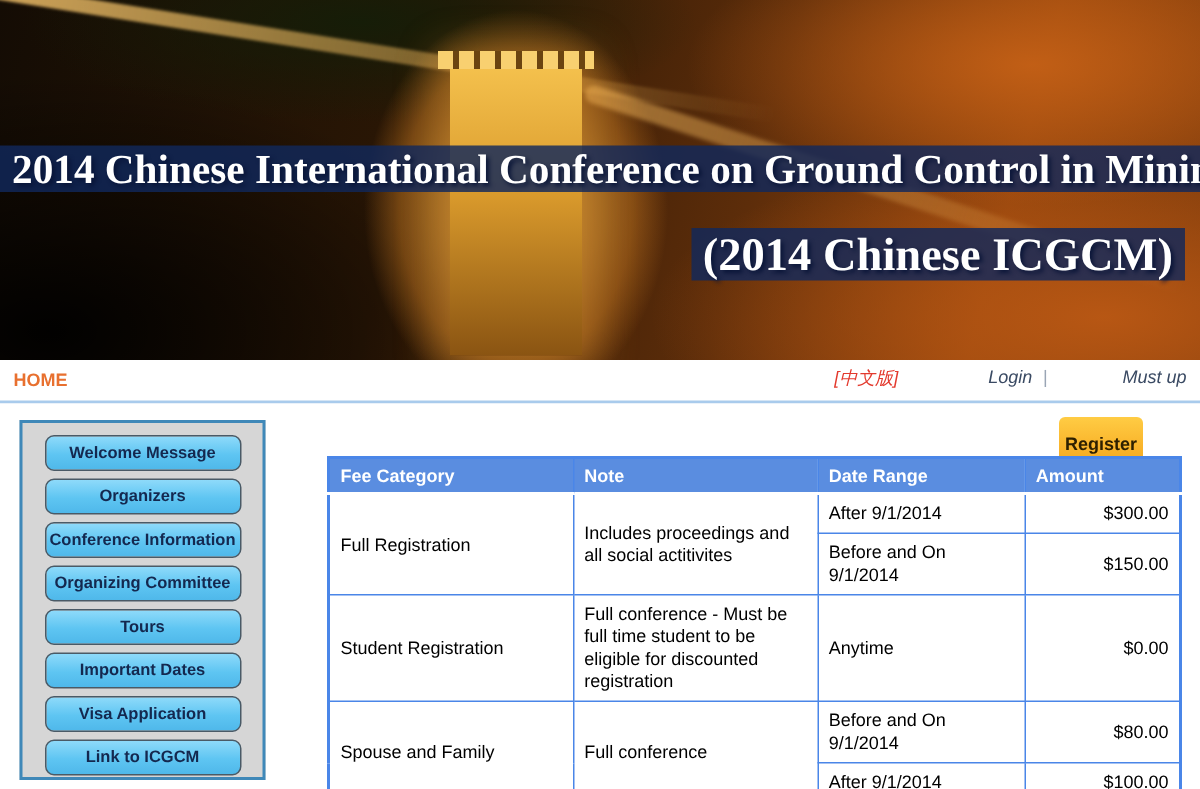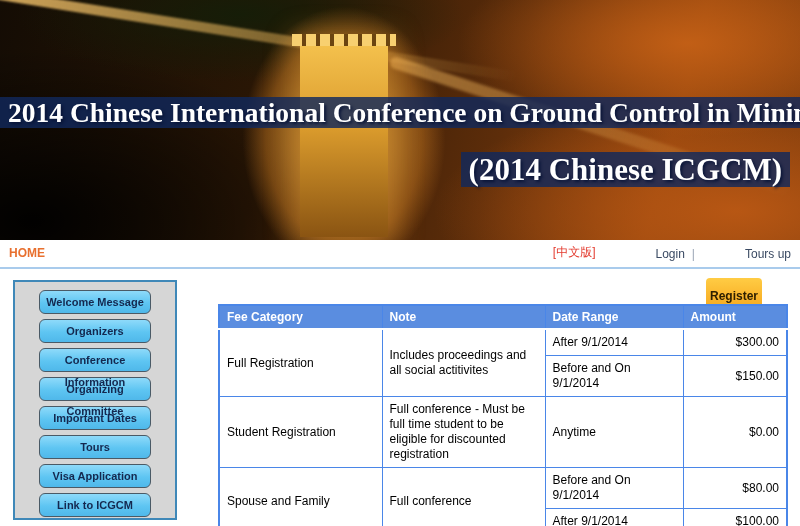--- a/index.html
+++ b/index.html
@@ -33,33 +33,33 @@
   .banner .title-line2 { position: absolute; right: 10px; top: 150px; text-align: right;
     font-family: "Liberation Serif", serif; font-weight: bold; font-size: 31px; line-height: 40px;
     color: #ffffff; white-space: nowrap; padding-left: 32px; }
   .banner .title-chip { background: rgba(17, 40, 92, 0.82); padding: 0 8px;
     text-shadow: 2px 2px 3px rgba(8, 20, 55, 0.95); box-decoration-break: clone; }
 
   
   .navbar { display: flex; justify-content: space-between; align-items: center;
     height: 25px; padding: 0 9px; background: #ffffff; }
   .nav-home { color: #e8702f; font-weight: bold; font-size: 12px; text-decoration: none; cursor: pointer; }
-  .nav-right { display: flex; align-items: flex-end; gap: 7px; font-size: 12px; }
+  .nav-right { display: flex; align-items: flex-start; gap: 7px; font-size: 12px; font-style: italic; }
   .nav-cn { color: #e33a2e; cursor: pointer; margin-right: 10px; }
   .nav-link { color: #3a4a63; cursor: pointer; padding-left: 43px; }
   .nav-sep { color: #9aa5b5; }
   .rule { height: 2px; background: #a9cbec; margin-top: 2px; }
 
   
   .content { position: relative; width: 800px; height: 257px; background: #ffffff; }
 
   
   .sidebar { position: absolute; left: 13px; top: 11px; width: 164px; height: 240px;
     background: #d6d6d6; border: 2px solid #3f88b8; padding-top: 8px; }
-  .side-btn { display: block; width: 112px; height: 24px; margin: 0 auto 5px auto;
+  .side-btn { display: block; width: 131px; height: 24px; margin: 0 auto 5px auto;
     background: linear-gradient(180deg, #8edafa 0%, #5ec5f2 55%, #4fb8ea 100%);
     border: 1px solid #4a5a66; border-radius: 6px;
     font-family: "Liberation Sans", sans-serif; font-weight: bold; font-size: 11px; color: #14284f;
     cursor: pointer; line-height: 22px; text-align: center; }
 
   
   .register-btn { position: absolute; top: 9px; right: 38px; width: 56px; height: 35px;
     background: linear-gradient(180deg, #ffcc44 0%, #f9b32a 60%, #f2a81e 100%);
     border: none; border-radius: 4px; font-weight: bold; font-size: 12px; color: #2e2000;
     cursor: pointer; text-align: center; }
@@ -88,34 +88,34 @@
     <span class="title-chip">(2014 Chinese ICGCM)</span>
   </div>
 </div>
 
 <div class="navbar">
   <a class="nav-home">HOME</a>
   <div class="nav-right">
     <a class="nav-cn">[中文版]</a>
     <a class="nav-link">Login</a>
     <span class="nav-sep">|</span>
-    <a class="nav-link">Tours up</a>
+    <a class="nav-link">Must up</a>
   </div>
 </div>
 <div class="rule"></div>
 
 <div class="content">
 
   <div class="sidebar">
     <button class="side-btn">Welcome Message</button>
     <button class="side-btn">Organizers</button>
     <button class="side-btn">Conference Information</button>
     <button class="side-btn">Organizing Committee</button>
+    <button class="side-btn">Tours</button>
     <button class="side-btn">Important Dates</button>
-    <button class="side-btn">Tours</button>
     <button class="side-btn">Visa Application</button>
     <button class="side-btn">Link to ICGCM</button>
   </div>
 
   <button class="register-btn">Register</button>
 
   <table class="fee">
     <colgroup>
         <col class="c1">
         <col class="c2">

